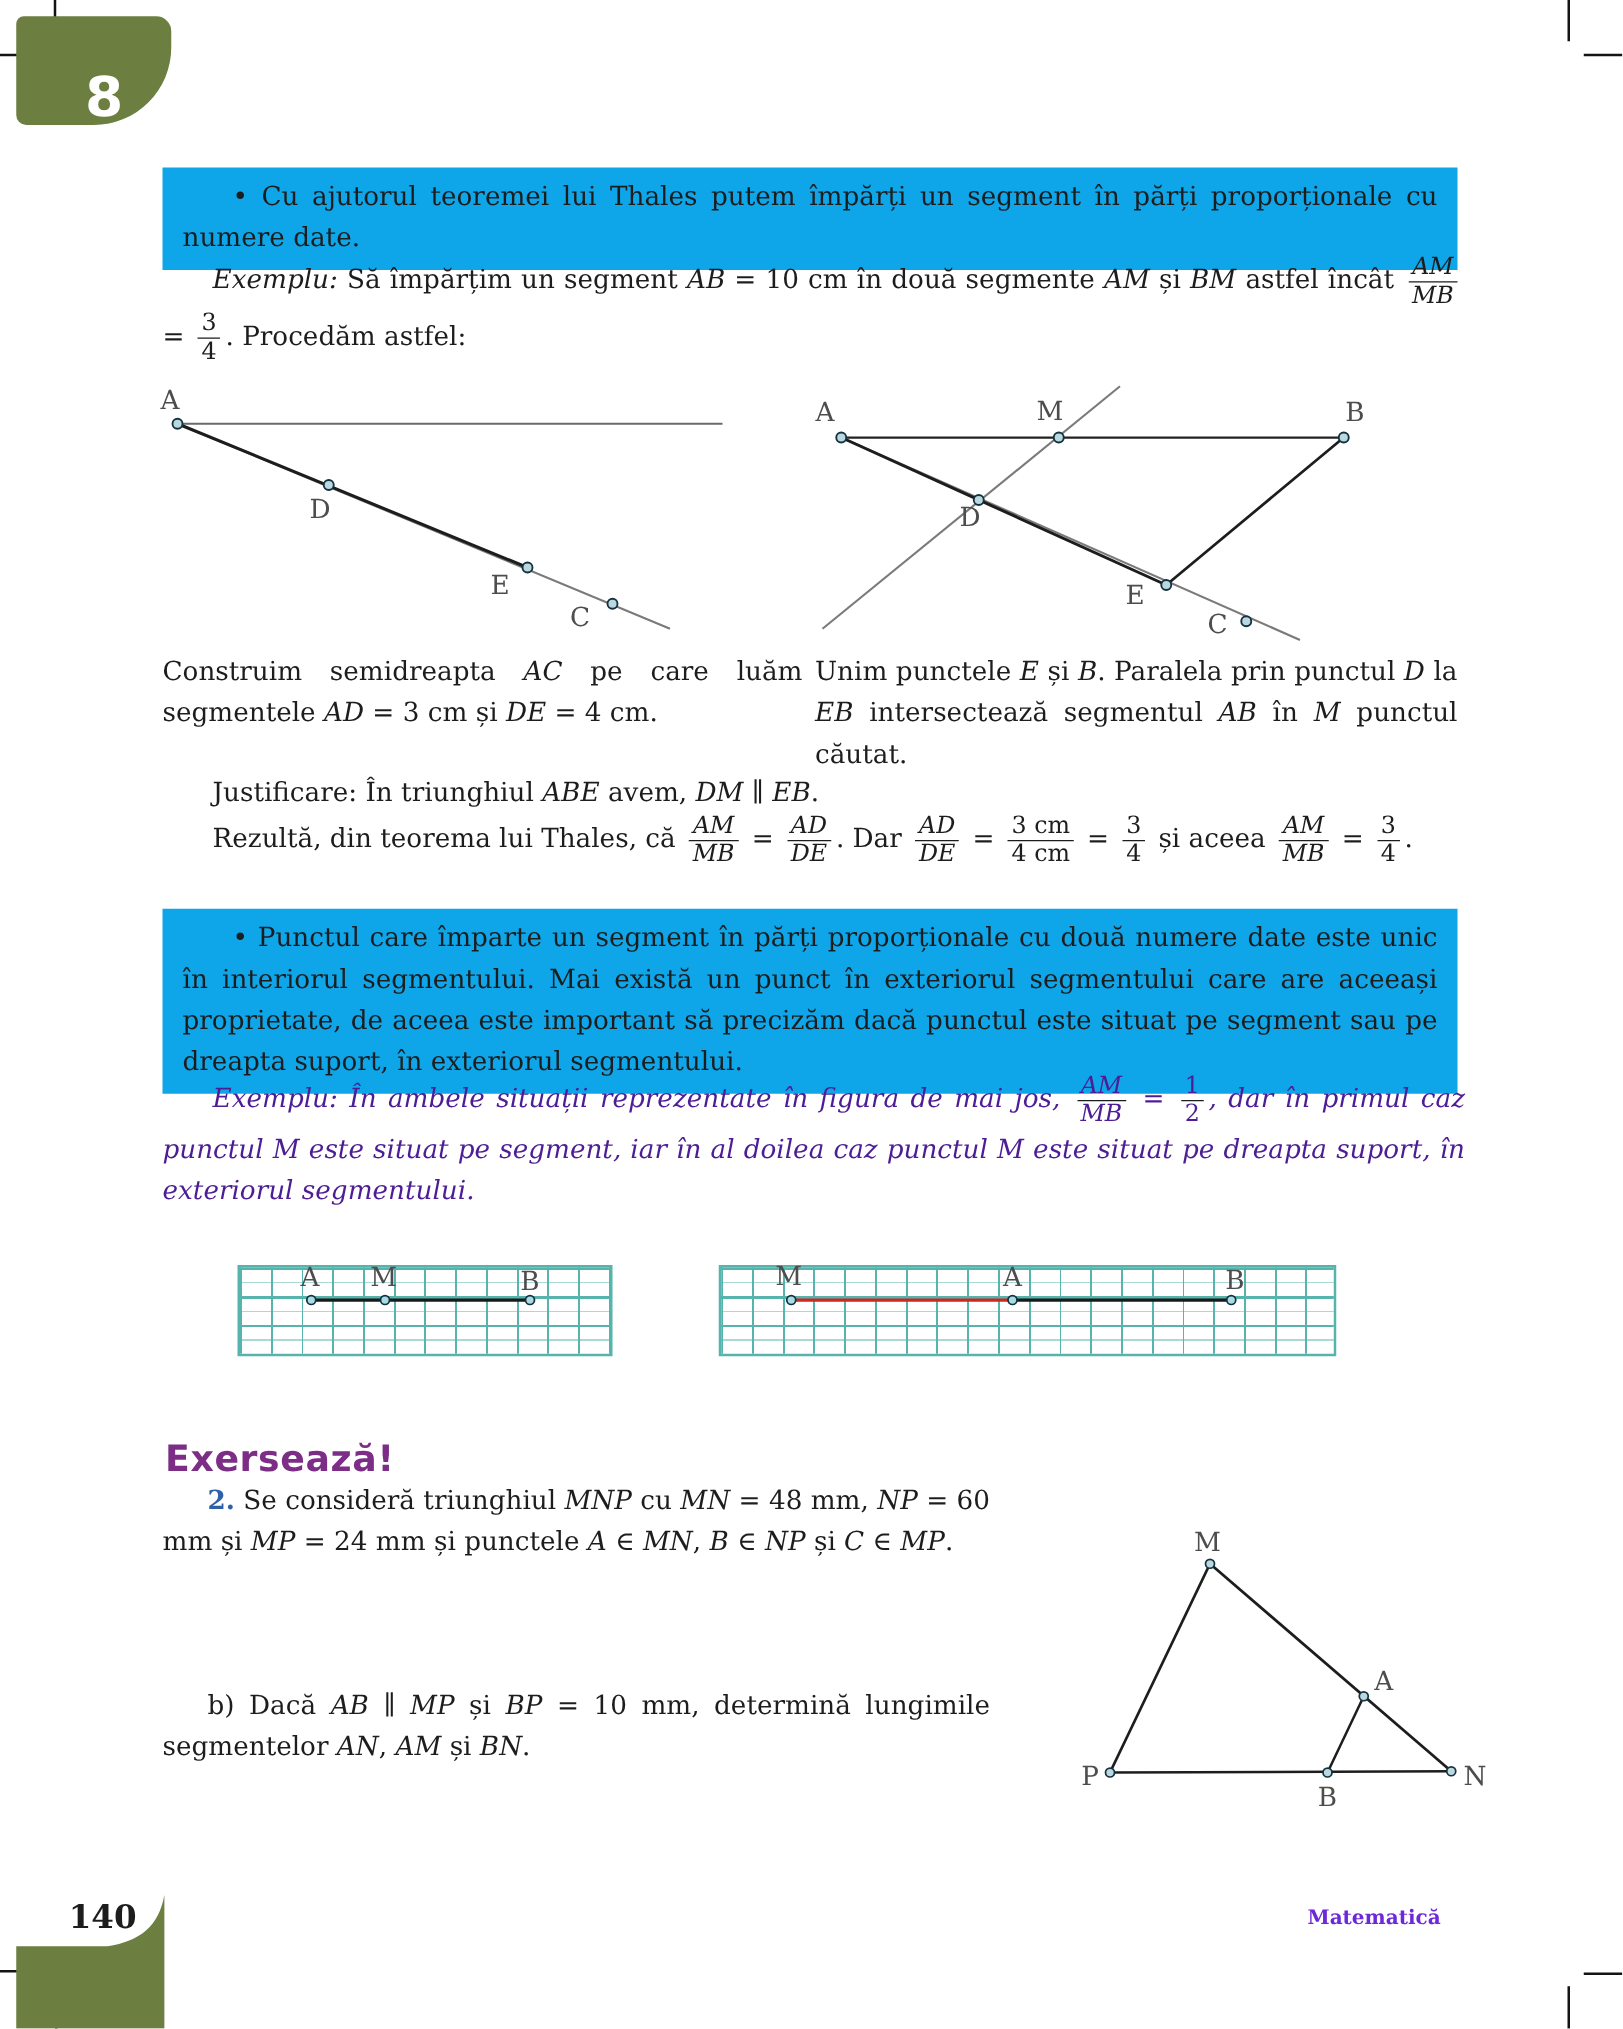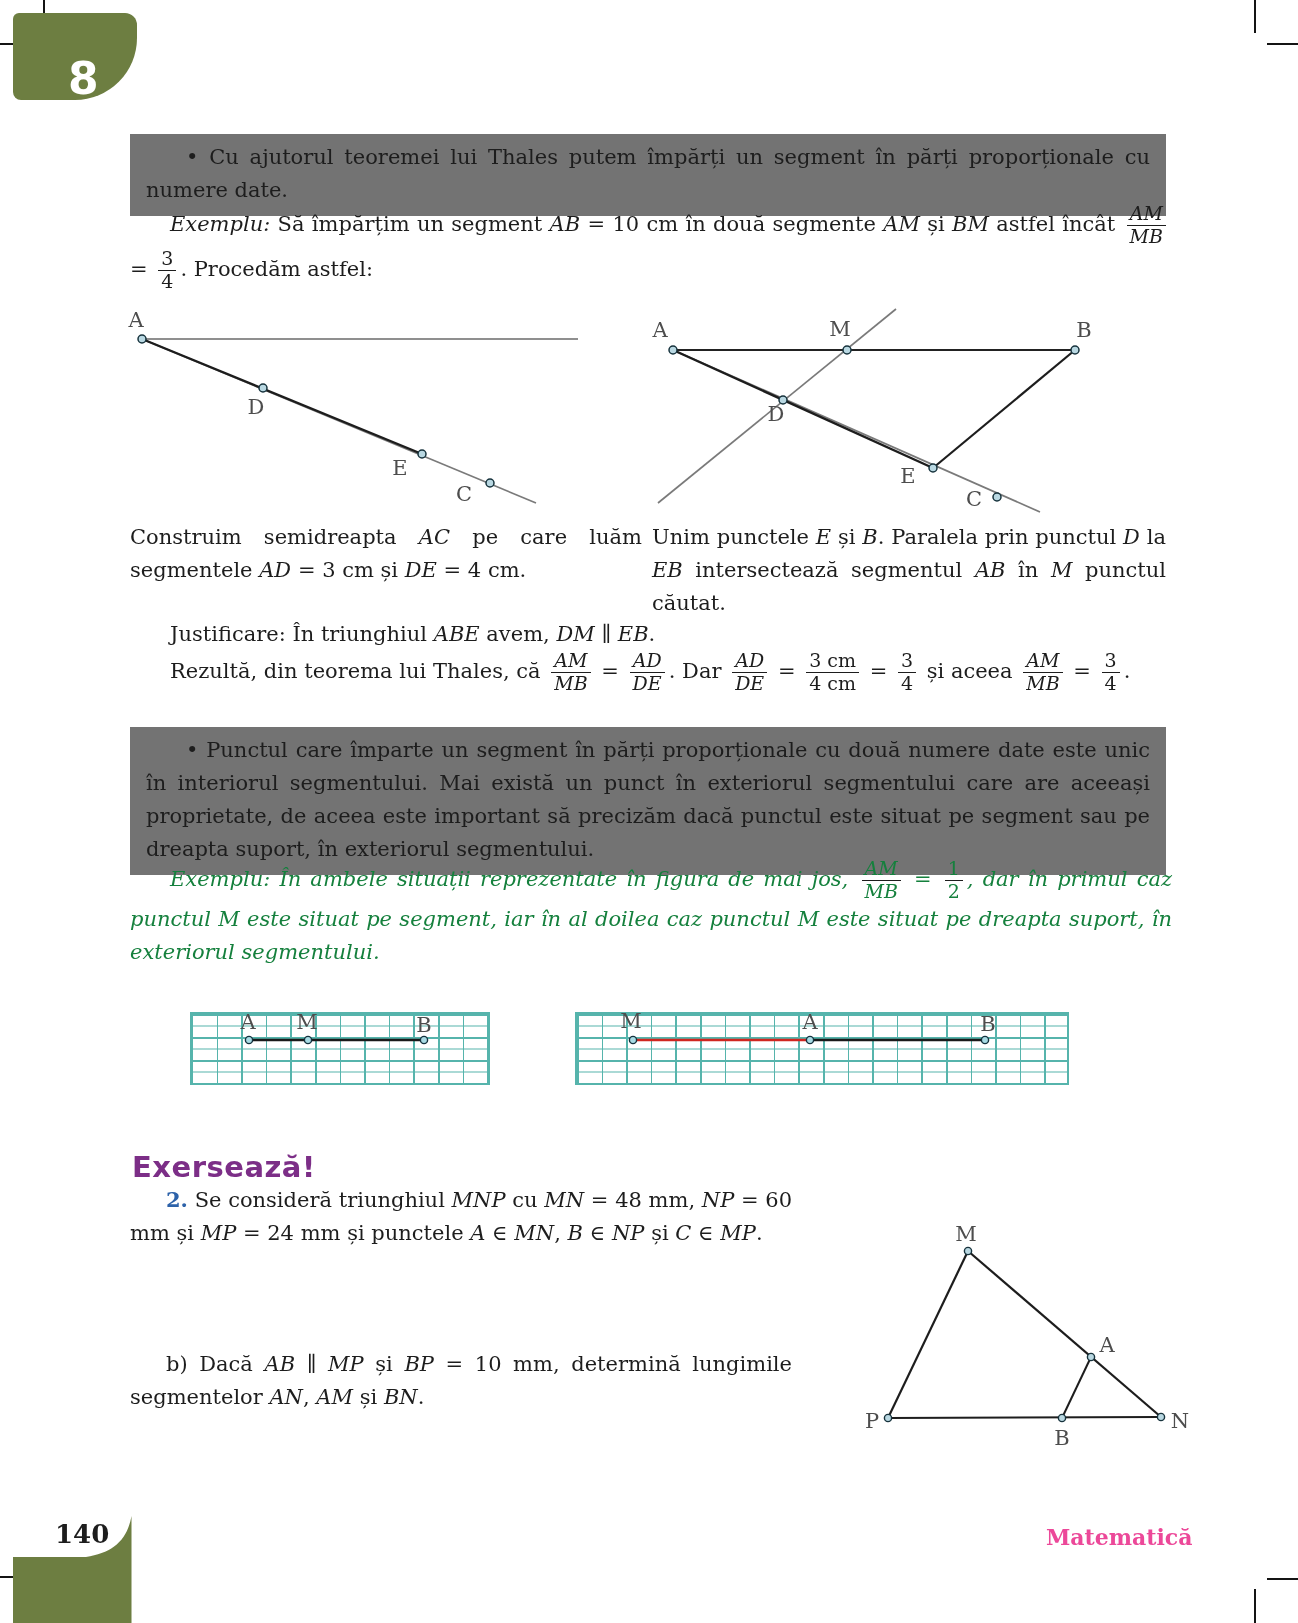--- a/index.html
+++ b/index.html
@@ -7,49 +7,49 @@
         font-family:"DejaVu Serif","Liberation Serif",serif;color:#1d1d1d;}
   .abs{position:absolute;}
   
   .crop{position:absolute;background:#141414;}
   
   .badge{position:absolute;left:13px;top:13px;width:124px;height:87px;background:#6d7e41;
          border-radius:6px 12px 62px 8px;}
   .badge span{position:absolute;left:55px;top:44px;font-family:"DejaVu Sans","Liberation Sans",sans-serif;
          font-weight:700;font-size:44px;color:#ffffff;line-height:1;}
   
-  .notebox{position:absolute;left:130px;width:1036px;background:#737373;padding:7px 16px 9px 16px;box-sizing:border-box;}
+  .notebox{position:absolute;left:130px;width:1036px;background:#0ea5e9;padding:7px 16px 9px 16px;box-sizing:border-box;}
   .notebox p{margin:0;font-size:21px;line-height:33px;text-align:justify;text-indent:40px;}
   
   .para{position:absolute;margin:0;font-size:21px;line-height:33px;text-align:justify;}
   .ind{text-indent:40px;}
   .ind36{text-indent:36px;}
   .mi{font-style:italic;}
   .it{font-style:italic;}
   .bnum{color:#2d62a9;font-weight:bold;}
-  .blue{color:#15803d;}
+  .blue{color:#4c1d95;}
   
   .frac{display:inline-flex;flex-direction:column;align-items:center;vertical-align:middle;
         margin:0 4px;line-height:1.15;font-size:19px;text-indent:0;}
   .fn{border-bottom:1.4px solid #1d1d1d;padding:0 3px;text-align:center;}
   .fd{padding:0 3px;text-align:right;}
   
   .flabel{font-family:"DejaVu Serif","Liberation Serif",serif;font-size:21px;fill:#4d4d4d;}
   
   .grid{position:absolute;top:1012px;height:69px;border:2.2px solid #56b4ac;box-sizing:content-box;
     background-image:
       repeating-linear-gradient(to bottom, rgba(86,180,172,.5) 0 1.2px, transparent 1.2px 11.5px),
       repeating-linear-gradient(to bottom, #56b4ac 0 2px, transparent 2px 23px),
       repeating-linear-gradient(to right, #56b4ac 0 1.5px, transparent 1.5px 24.6px);}
   
   .exheading{position:absolute;left:132px;top:1150px;font-family:"DejaVu Sans","Liberation Sans",sans-serif;
         font-weight:800;font-size:29px;color:#7c2e87;letter-spacing:.5px;}
   
   .pageno{position:absolute;left:55px;top:1519px;font-size:26px;font-weight:bold;color:#1d1d1d;}
-  .footright{position:absolute;left:1046px;top:1524px;font-size:22px;font-weight:bold;color:#ec4899;}
+  .footright{position:absolute;left:1046px;top:1524px;font-size:16px;font-weight:bold;color:#6d28d9;}
 </style>
 </head>
 <body>
 
 <div class="page">
 
   <div class="crop" style="left:43px;top:0;width:1.5px;height:34px"></div>
   <div class="crop" style="left:0;top:43px;width:31px;height:1.5px"></div>
   <div class="crop" style="left:1254px;top:0;width:1.5px;height:33px"></div>
   <div class="crop" style="left:1267px;top:43px;width:31px;height:1.5px"></div>

